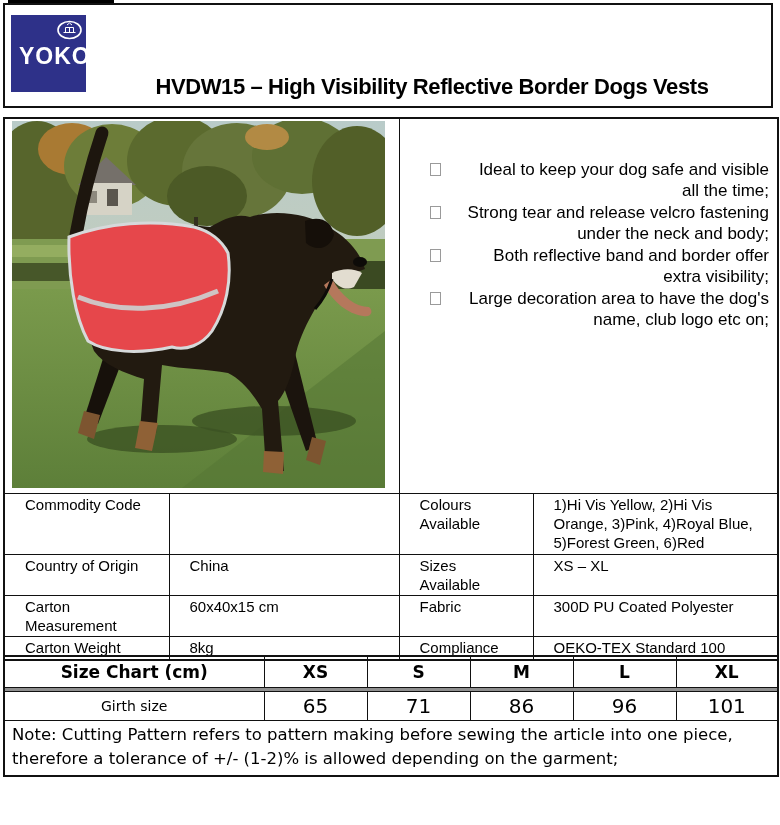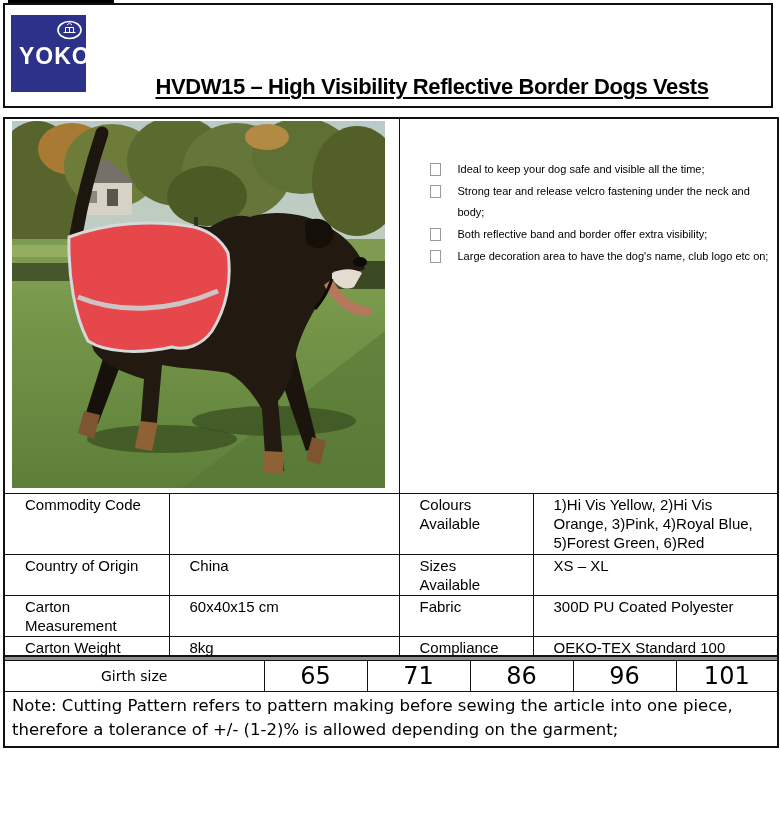--- a/index.html
+++ b/index.html
@@ -12,41 +12,41 @@
 
   
   .top-artifact { position:absolute; left:8px; top:0; width:106px; height:3px; background:#000; }
   .header-box { position:absolute; left:3px; top:3px; width:770px; height:105px; border:2px solid #111; box-sizing:border-box; background:#fff; }
   .logo { position:absolute; left:6px; top:10px; width:75px; height:77px; background:#2e3189; }
   .logo-text { position:absolute; left:8px; top:28px; color:#fff; font-weight:bold; font-size:23px; letter-spacing:1px; }
   .logo-reg { font-size:7px; vertical-align:baseline; position:relative; top:5px; left:-1px; }
   .logo-emblem { position:absolute; right:3px; top:5px; }
   .page-title { position:absolute; left:92px; right:4px; bottom:6px; text-align:center;
     font-size:22px; font-weight:bold; letter-spacing:-0.4px; white-space:nowrap;
-    text-decoration:underline; text-decoration-thickness:2px; text-underline-offset:3px; }
+    text-decoration-thickness:2px; text-underline-offset:3px; }
 
   
   .main-table { position:absolute; left:3px; top:117px; width:774px;
     border-collapse:collapse; table-layout:fixed; border:2px solid #111; }
   .main-table td { border:1px solid #111; font-size:15px; padding:1px 20px; vertical-align:top; line-height:19px; }
   td.photo-cell { padding:2px 0 0 7px; }
   td.features-cell { padding:40px 8px 8px 30px; vertical-align:top; }
   .feature-item { display:flex; align-items:flex-start; margin:0 0 1px 0; }
   .bullet-square { flex:none; width:9px; height:11px; border:1px solid #9a9a9a; margin:4px 17px 0 0; }
-  .feature-text { font-size:11px; line-height:21px; }
+  .feature-text { font-size:17px; line-height:21px;text-align:right; }
   tr.info-row-tall td { height:58px; }
   tr.info-row td { height:20px; }
 
   
   .size-table { position:absolute; left:3px; top:655px; width:774px;
     border-collapse:collapse; table-layout:fixed; border:2px solid #111; }
   .size-table th, .size-table td { border:1px solid #111; text-align:center; vertical-align:middle; padding:1px 4px; }
   .size-table th { font-size:17px; font-weight:bold; height:28px; }
   tr.divider-row td { height:3px; padding:0; background:#8f8f8f; border-top:1px solid #111; border-bottom:1px solid #111; }
-  tr.girth-row td { font-size:24px; height:26px; }
+  tr.girth-row td { font-size:20px; height:26px; }
   tr.girth-row td.row-label { font-size:14px; }
   tr.neck-row td { font-size:23px; height:30px; }
   tr.neck-row td.row-label { font-size:22px; }
   tr.body-row td { font-size:17px; height:23px; }
   td.note-cell { text-align:left; font-size:16.5px; line-height:24px; padding:2px 7px; height:50px; vertical-align:top; }
 </style>
 </head>
 <body>
 
 <div class="top-artifact"></div>
@@ -191,20 +191,28 @@
 <table class="size-table comic">
   <colgroup>
     <col style="width:260px">
       <col style="width:103px">
       <col style="width:103px">
       <col style="width:103px">
       <col style="width:103px">
       <col style="width:102px">
   </colgroup>
   <tbody>
+      <tr>
+    <th>Size Chart (cm)</th>
+    <th>XS</th>
+    <th>S</th>
+    <th>M</th>
+    <th>L</th>
+    <th>XL</th>
+  </tr>
   <tr class="divider-row">
     <td colspan="6"></td>
   </tr>
   <tr class="girth-row">
     <td class="row-label">Girth size</td>
     <td>65</td>
     <td>71</td>
     <td>86</td>
     <td>96</td>
     <td>101</td>

